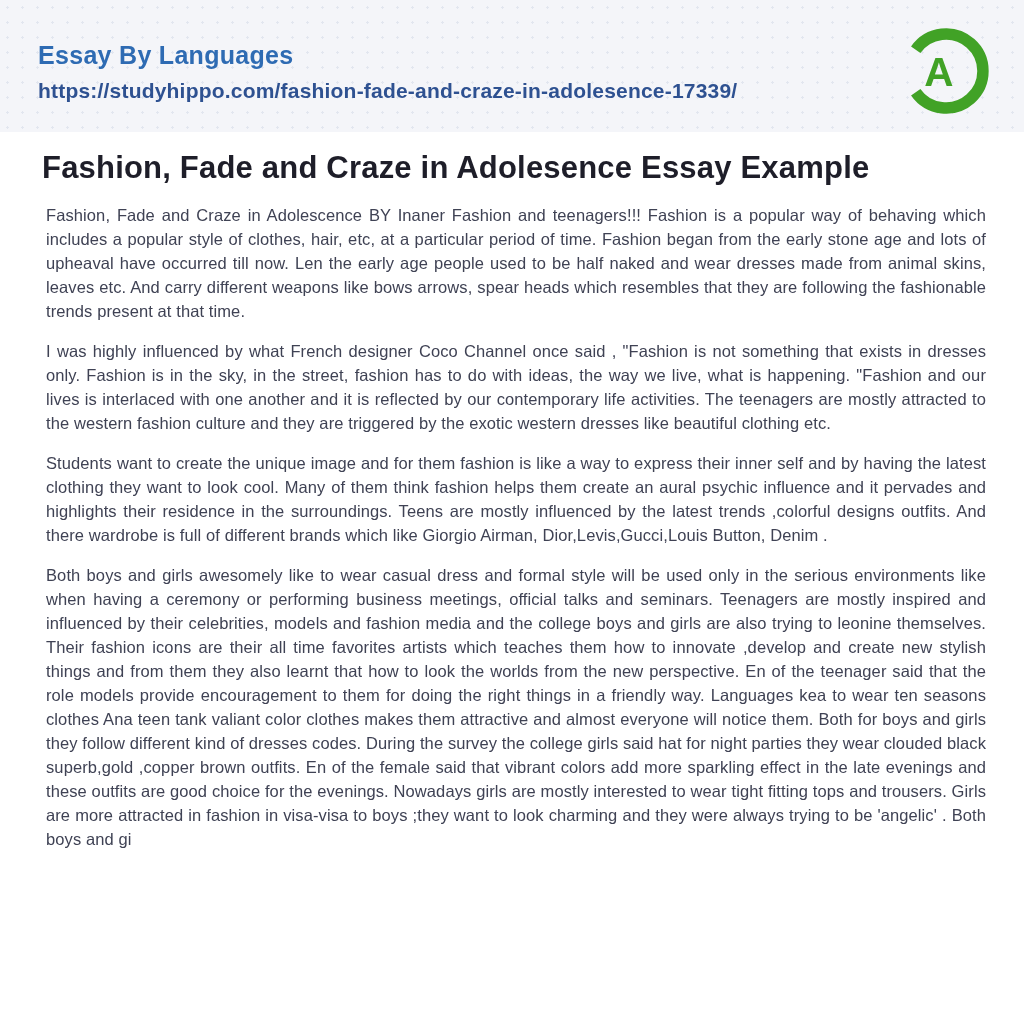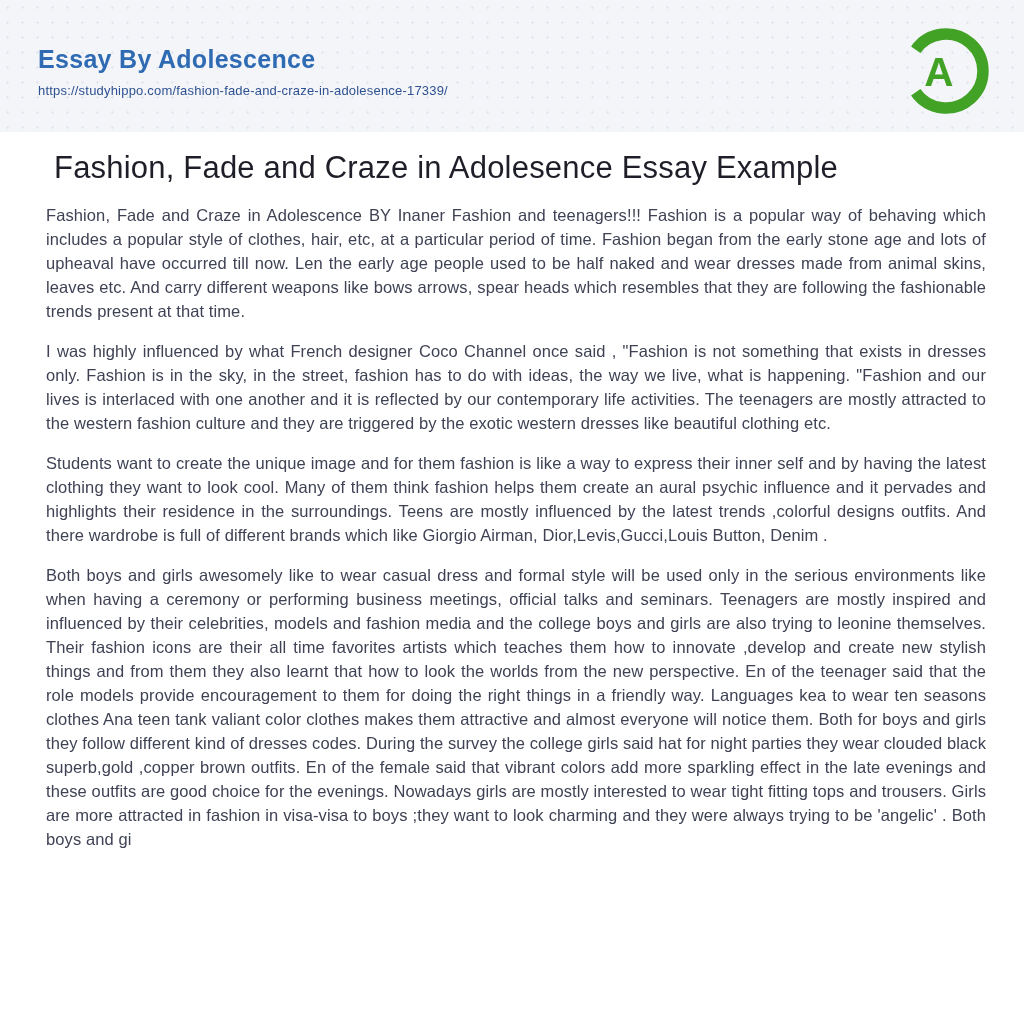--- a/index.html
+++ b/index.html
@@ -27,54 +27,55 @@
   .header-text { display: flex; flex-direction: column; }
   .site-title {
     font-size: 25px;
     font-weight: bold;
     color: #2e6bb3;
     letter-spacing: 0.3px;
     line-height: 1.2;
     margin-bottom: 9px;
   }
   .essay-url {
-    font-size: 13px;
+    font-size: 21px;
     color: #2e5191;
     text-decoration: none;
     letter-spacing: 0.2px;
+    font-weight: bold;
   }
   .logo-wrap { width: 88px; height: 88px; flex: 0 0 auto; }
 
   
   .essay-main {
     padding: 18px 38px 0 38px;
   }
   .essay-title {
-    margin: 0 0 17px 16px;
+    margin: 0 0 17px 4px;
     font-size: 31px;
     line-height: 36px;
-    font-weight: normal;
+    font-weight: bold;
     color: #1e1e29;
     letter-spacing: 0.2px;
   }
   .para {
     margin: 0 0 16px 8px;
     font-size: 16.5px;
     line-height: 24px;
     color: #3f4254;
     text-align: justify;
     letter-spacing: 0.1px;
   }
 </style>
 </head>
 <body>
 
 <header class="site-header">
   <div class="header-text">
-    <div class="site-title">Essay By Adolescence</div>
+    <div class="site-title">Essay By Languages</div>
     <a class="essay-url" href="#">https://studyhippo.com/fashion-fade-and-craze-in-adolesence-17339/</a>
   </div>
   <div class="logo-wrap">
     <svg viewBox="0 0 100 100" width="88" height="88">
       <path d="M 15.6 25.9 A 42 42 0 1 1 15.6 74.1" fill="none" stroke="#41a226" stroke-width="13" stroke-linecap="butt"></path>
       <text x="42" y="51" font-family="Liberation Sans, sans-serif" font-size="46" font-weight="bold" fill="#41a226" text-anchor="middle" dominant-baseline="central">A</text>
     </svg>
   </div>
 </header>
 

